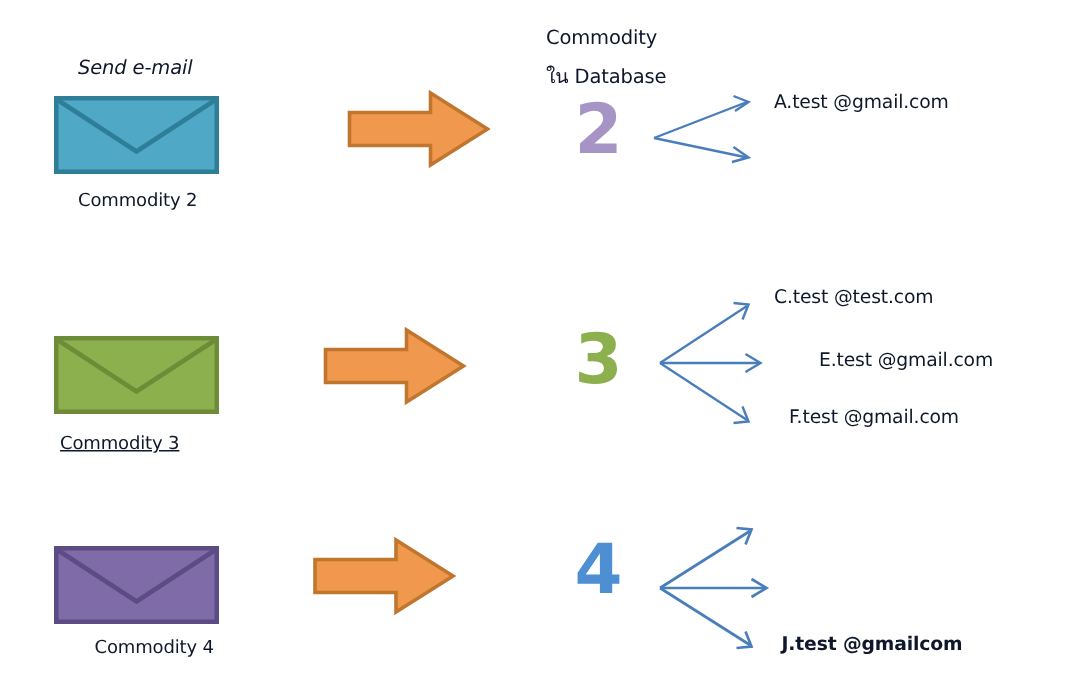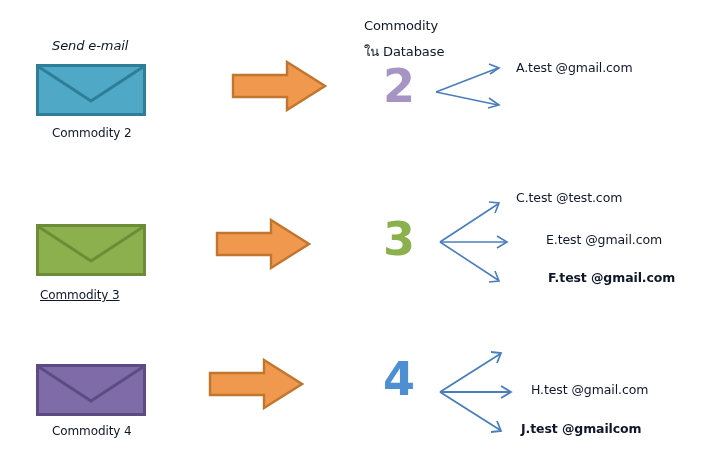--- a/index.html
+++ b/index.html
@@ -142,30 +142,30 @@
         <path d="M 4 46 L 62 84"></path>
         <path d="M 59 75 L 63 85 L 53 86"></path>
       </g>
     </svg>
   </div>
 
   <div class="txt email" style="left:516px; top:190px;">C.test @test.com</div>
 
   <div class="txt email" style="left:526px; top:232px;margin-left:20px;">E.test @gmail.com</div>
 
-  <div class="txt email" style="left:548px; top:270px;font-weight:bold;">F.test @gmail.com</div>
+  <div class="txt email" style="left:526px; top:270px;">F.test @gmail.com</div>
 
   <div class="envelope" style="left:36px; top:364px;">
     <svg width="110" height="52" viewBox="0 0 110 52">
       <rect x="1.5" y="1.5" width="107" height="49" fill="#7E6BA8" stroke="#5D4C84" stroke-width="3"></rect>
       <path d="M 3 3 L 55 37 L 107 3" fill="none" stroke="#5D4C84" stroke-width="3" stroke-linejoin="miter"></path>
     </svg>
   </div>
 
-  <div class="txt caption" style="left:52px; top:424px;">Commodity 4</div>
+  <div class="txt caption" style="left:63px; top:424px;">Commodity 4</div>
 
   <div class="blockarrow" style="left:208px; top:358px;">
     <svg width="96" height="52" viewBox="0 0 96 52">
       <path d="M 2 15 L 56 15 L 56 2 L 94 26 L 56 50 L 56 37 L 2 37 Z" fill="#F0994E" stroke="#C1762F" stroke-width="2.4" stroke-linejoin="miter"></path>
     </svg>
   </div>
 
   <div class="bignum" style="left:383px; top:356px; color:#4E8FD4;">4</div>
 
   <div class="fan" style="left:436px; top:346px;">
@@ -175,17 +175,16 @@
         <path d="M 55 6 L 65 7 L 61 17"></path>
         <path d="M 4 46 L 74 46"></path>
         <path d="M 65 40 L 75 46 L 65 52"></path>
         <path d="M 4 46 L 64 84"></path>
         <path d="M 61 75 L 65 85 L 55 86"></path>
       </g>
     </svg>
   </div>
 
 
-  <div class="txt email" style="left:531px; top:382px;">H.test @gmail.com</div>
 
   <div class="txt email" style="left:521px; top:421px;font-weight:bold;">J.test @gmailcom</div>
 
 </div>
 
 </body></html>

